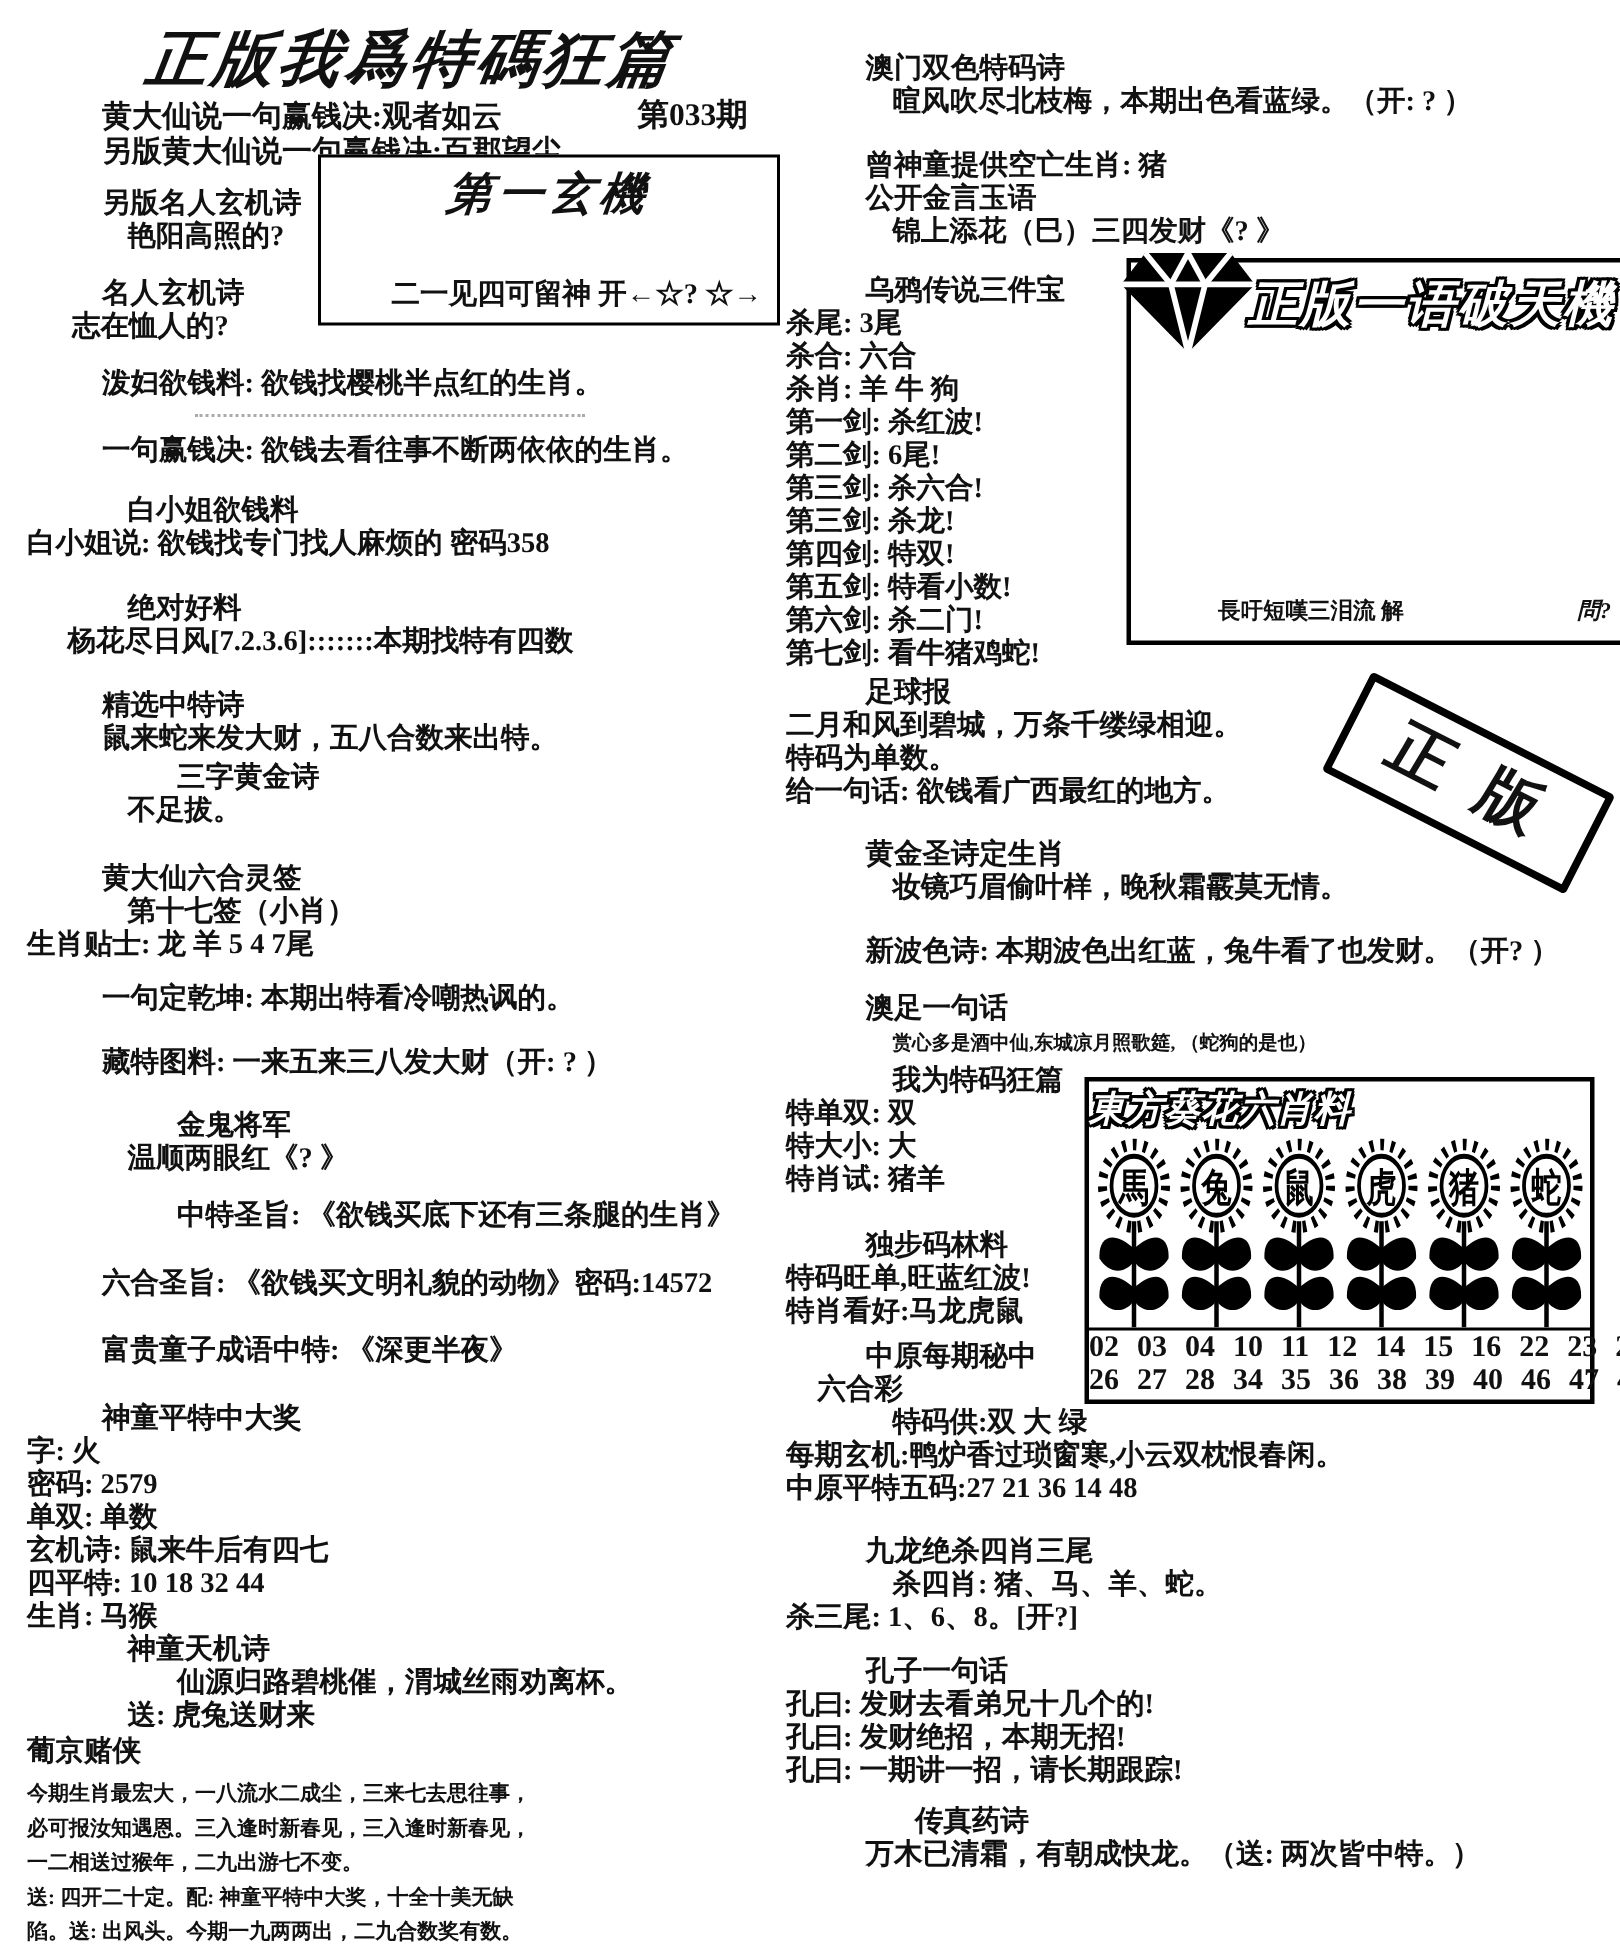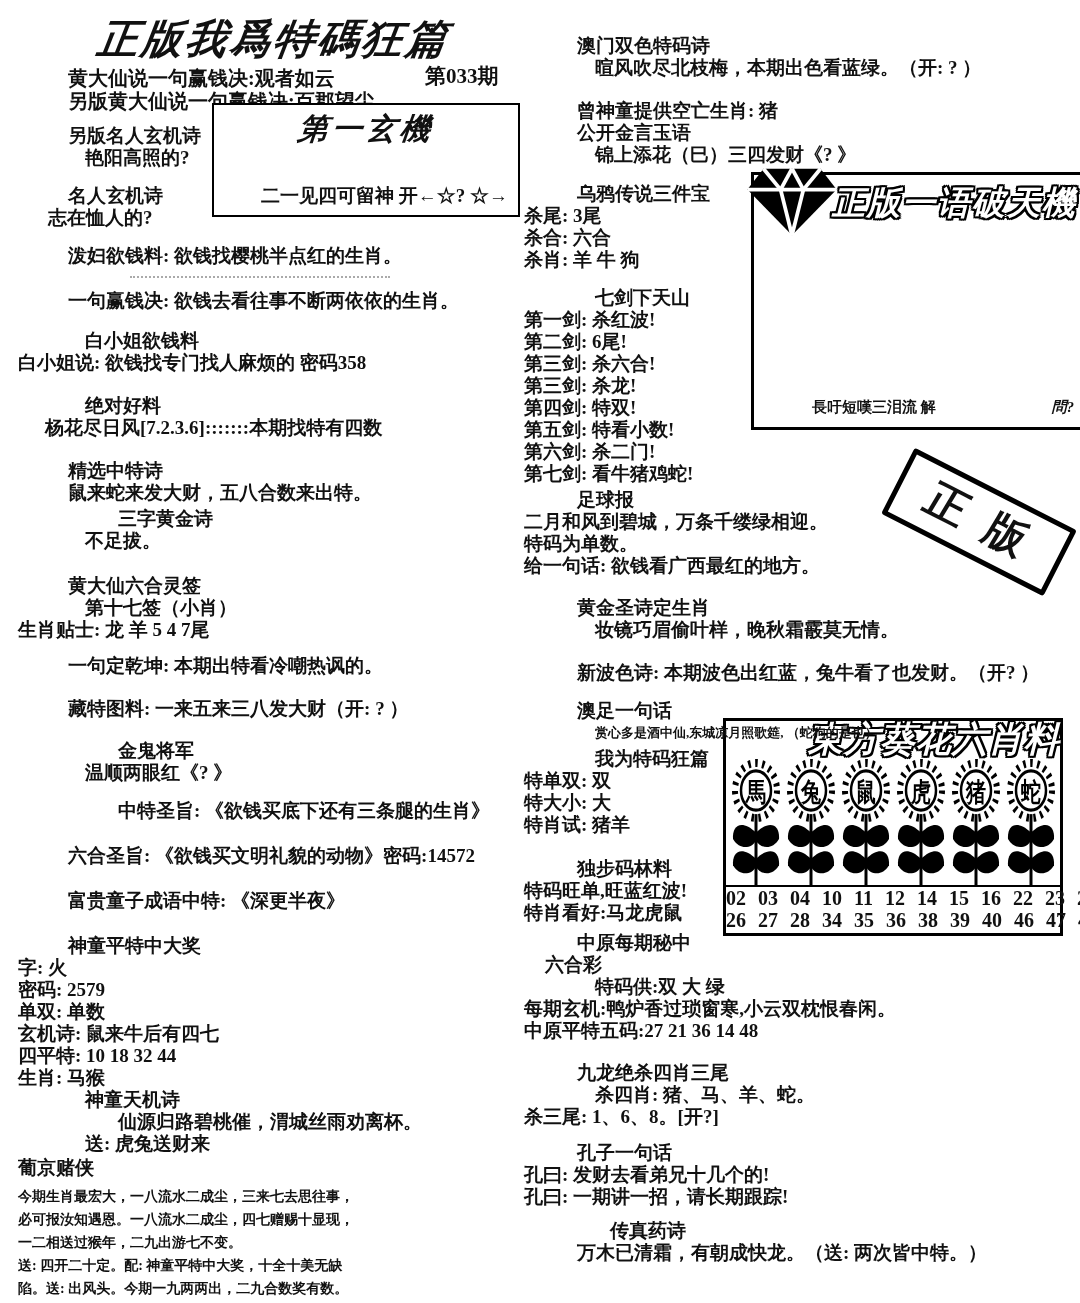--- a/index.html
+++ b/index.html
@@ -30,21 +30,21 @@
                  0 -2px 0 #000,0 2px 0 #000,-2px 0 0 #000,2px 0 0 #000;}
   #diamond-box .dt{font-size:33px;letter-spacing:2px;margin:6px 0 0 78px;white-space:nowrap;}
   #diamond-box .fl{position:absolute;left:58px;bottom:10px;font-size:15px;font-weight:700;}
   #diamond-box .fr{position:absolute;right:16px;bottom:10px;font-size:15px;font-weight:700;font-style:italic;}
   #diamond-ic{position:absolute;left:-10px;top:-12px;width:96px;height:76px;}
   #stamp{position:absolute;left:888px;top:485px;width:172px;height:64px;border:5px solid #000;
          background:#fff;transform:rotate(27deg);border-radius:3px;z-index:5;}
   #stamp .st{font-size:42px;font-weight:900;line-height:62px;text-align:center;letter-spacing:24px;
              margin-left:18px;white-space:nowrap;transform:skewX(-4deg);}
   #sunflower-box{left:723px;top:718px;width:334px;height:212px;border-width:3px;}
-  #sunflower-box .sft{font-size:35px;letter-spacing:1px;text-align:right;line-height:38px;white-space:nowrap;}
+  #sunflower-box .sft{font-size:24px;letter-spacing:1px;text-align:left;line-height:38px;white-space:nowrap;}
   .flowers{display:flex;justify-content:space-around;padding:0 2px;height:126px;}
   .flower{width:52px;height:126px;}
   .nums{border-top:2px solid #000;text-align:center;font-size:20px;font-weight:700;
         line-height:22px;word-spacing:7px;white-space:nowrap;}
   #dotted-divider{position:absolute;left:130px;top:276px;width:260px;border-top:2px dotted #aaa;}
   .mt2{margin-top:2px}.mt4{margin-top:4px}.mt6{margin-top:6px}.mt8{margin-top:8px}
   .mt12{margin-top:12px}.mt14{margin-top:14px}.mt16{margin-top:16px}.mt17{margin-top:17px}
   .mt18{margin-top:18px}.mt20{margin-top:20px}.mt21{margin-top:21px}.mt22{margin-top:22px}
   .mt23{margin-top:23px}
 </style>
@@ -187,38 +187,37 @@
     <div class="ln ml8">密码: 2579</div>
     <div class="ln ml8">单双: 单数</div>
     <div class="ln ml8">玄机诗: 鼠来牛后有四七</div>
     <div class="ln ml8">四平特: 10  18  32  44</div>
     <div class="ln ml8">生肖: 马猴</div>
     <div class="ln ml75">神童天机诗</div>
     <div class="ln ml100">仙源归路碧桃催，渭城丝雨劝离杯。</div>
     <div class="ln ml75">送: 虎兔送财来</div>
     <div class="ln ml8 mt2">葡京赌侠</div>
     <div class="ln big ml8 mt6">今期生肖最宏大，一八流水二成尘，三来七去思往事，</div>
-    <div class="ln big ml8">必可报汝知遇恩。一八流水二成尘，四七赠赐十显现，</div>
+    <div class="ln big ml8">必可报汝知遇恩。三入逢时新春见，三入逢时新春见，</div>
     <div class="ln big ml8">一二相送过猴年，二九出游七不变。</div>
     <div class="ln big ml8">送: 四开二十定。配: 神童平特中大奖，十全十美无缺</div>
     <div class="ln big ml8">陷。送: 出风头。今期一九两两出，二九合数奖有数。</div>
     <div class="ln big ml8">送: 低三下四任人吼</div>
   </div>
 
   <div id="right-col">
     <div class="ln ml53">澳门双色特码诗</div>
     <div class="ln ml71">暄风吹尽北枝梅，本期出色看蓝绿。（开: ? ）</div>
     <div class="ln ml53 mt21">曾神童提供空亡生肖: 猪</div>
     <div class="ln ml53">公开金言玉语</div>
     <div class="ln ml71">锦上添花（巳）三四发财《? 》</div>
     <div class="ln ml53 mt17">乌鸦传说三件宝</div>
     <div class="ln ml0">杀尾: 3尾</div>
     <div class="ln ml0">杀合: 六合</div>
     <div class="ln ml0">杀肖: 羊  牛  狗</div>
-    <div class="ln ml71 mt16">七剑下天山</div>
     <div class="ln ml0">第一剑: 杀红波!</div>
     <div class="ln ml0">第二剑: 6尾!</div>
     <div class="ln ml0">第三剑: 杀六合!</div>
     <div class="ln ml0">第三剑: 杀龙!</div>
     <div class="ln ml0">第四剑: 特双!</div>
     <div class="ln ml0">第五剑: 特看小数!</div>
     <div class="ln ml0">第六剑: 杀二门!</div>
     <div class="ln ml0">第七剑: 看牛猪鸡蛇!</div>
     <div class="ln ml53 mt4">足球报</div>
     <div class="ln ml0">二月和风到碧城，万条千缕绿相迎。</div>
@@ -239,18 +238,19 @@
     <div class="ln ml53 mt8">中原每期秘中</div>
     <div class="ln ml21">六合彩</div>
     <div class="ln ml71">特码供:双  大  绿</div>
     <div class="ln ml0">每期玄机:鸭炉香过琐窗寒,小云双枕恨春闲。</div>
     <div class="ln ml0">中原平特五码:27  21  36  14  48</div>
     <div class="ln ml53 mt20">九龙绝杀四肖三尾</div>
     <div class="ln ml71">杀四肖: 猪、马、羊、蛇。</div>
     <div class="ln ml0">杀三尾: 1、6、8。[开?]</div>
     <div class="ln ml53 mt14">孔子一句话</div>
     <div class="ln ml0">孔曰: 发财去看弟兄十几个的!</div>
+    <div class="ln ml0">孔曰: 发财绝招，本期无招!</div>
     <div class="ln ml0">孔曰: 一期讲一招，请长期跟踪!</div>
     <div class="ln ml86 mt12">传真药诗</div>
     <div class="ln ml53">万木已清霜，有朝成快龙。（送: 两次皆中特。）</div>
   </div>
 
 </div>
 
 </body></html>

